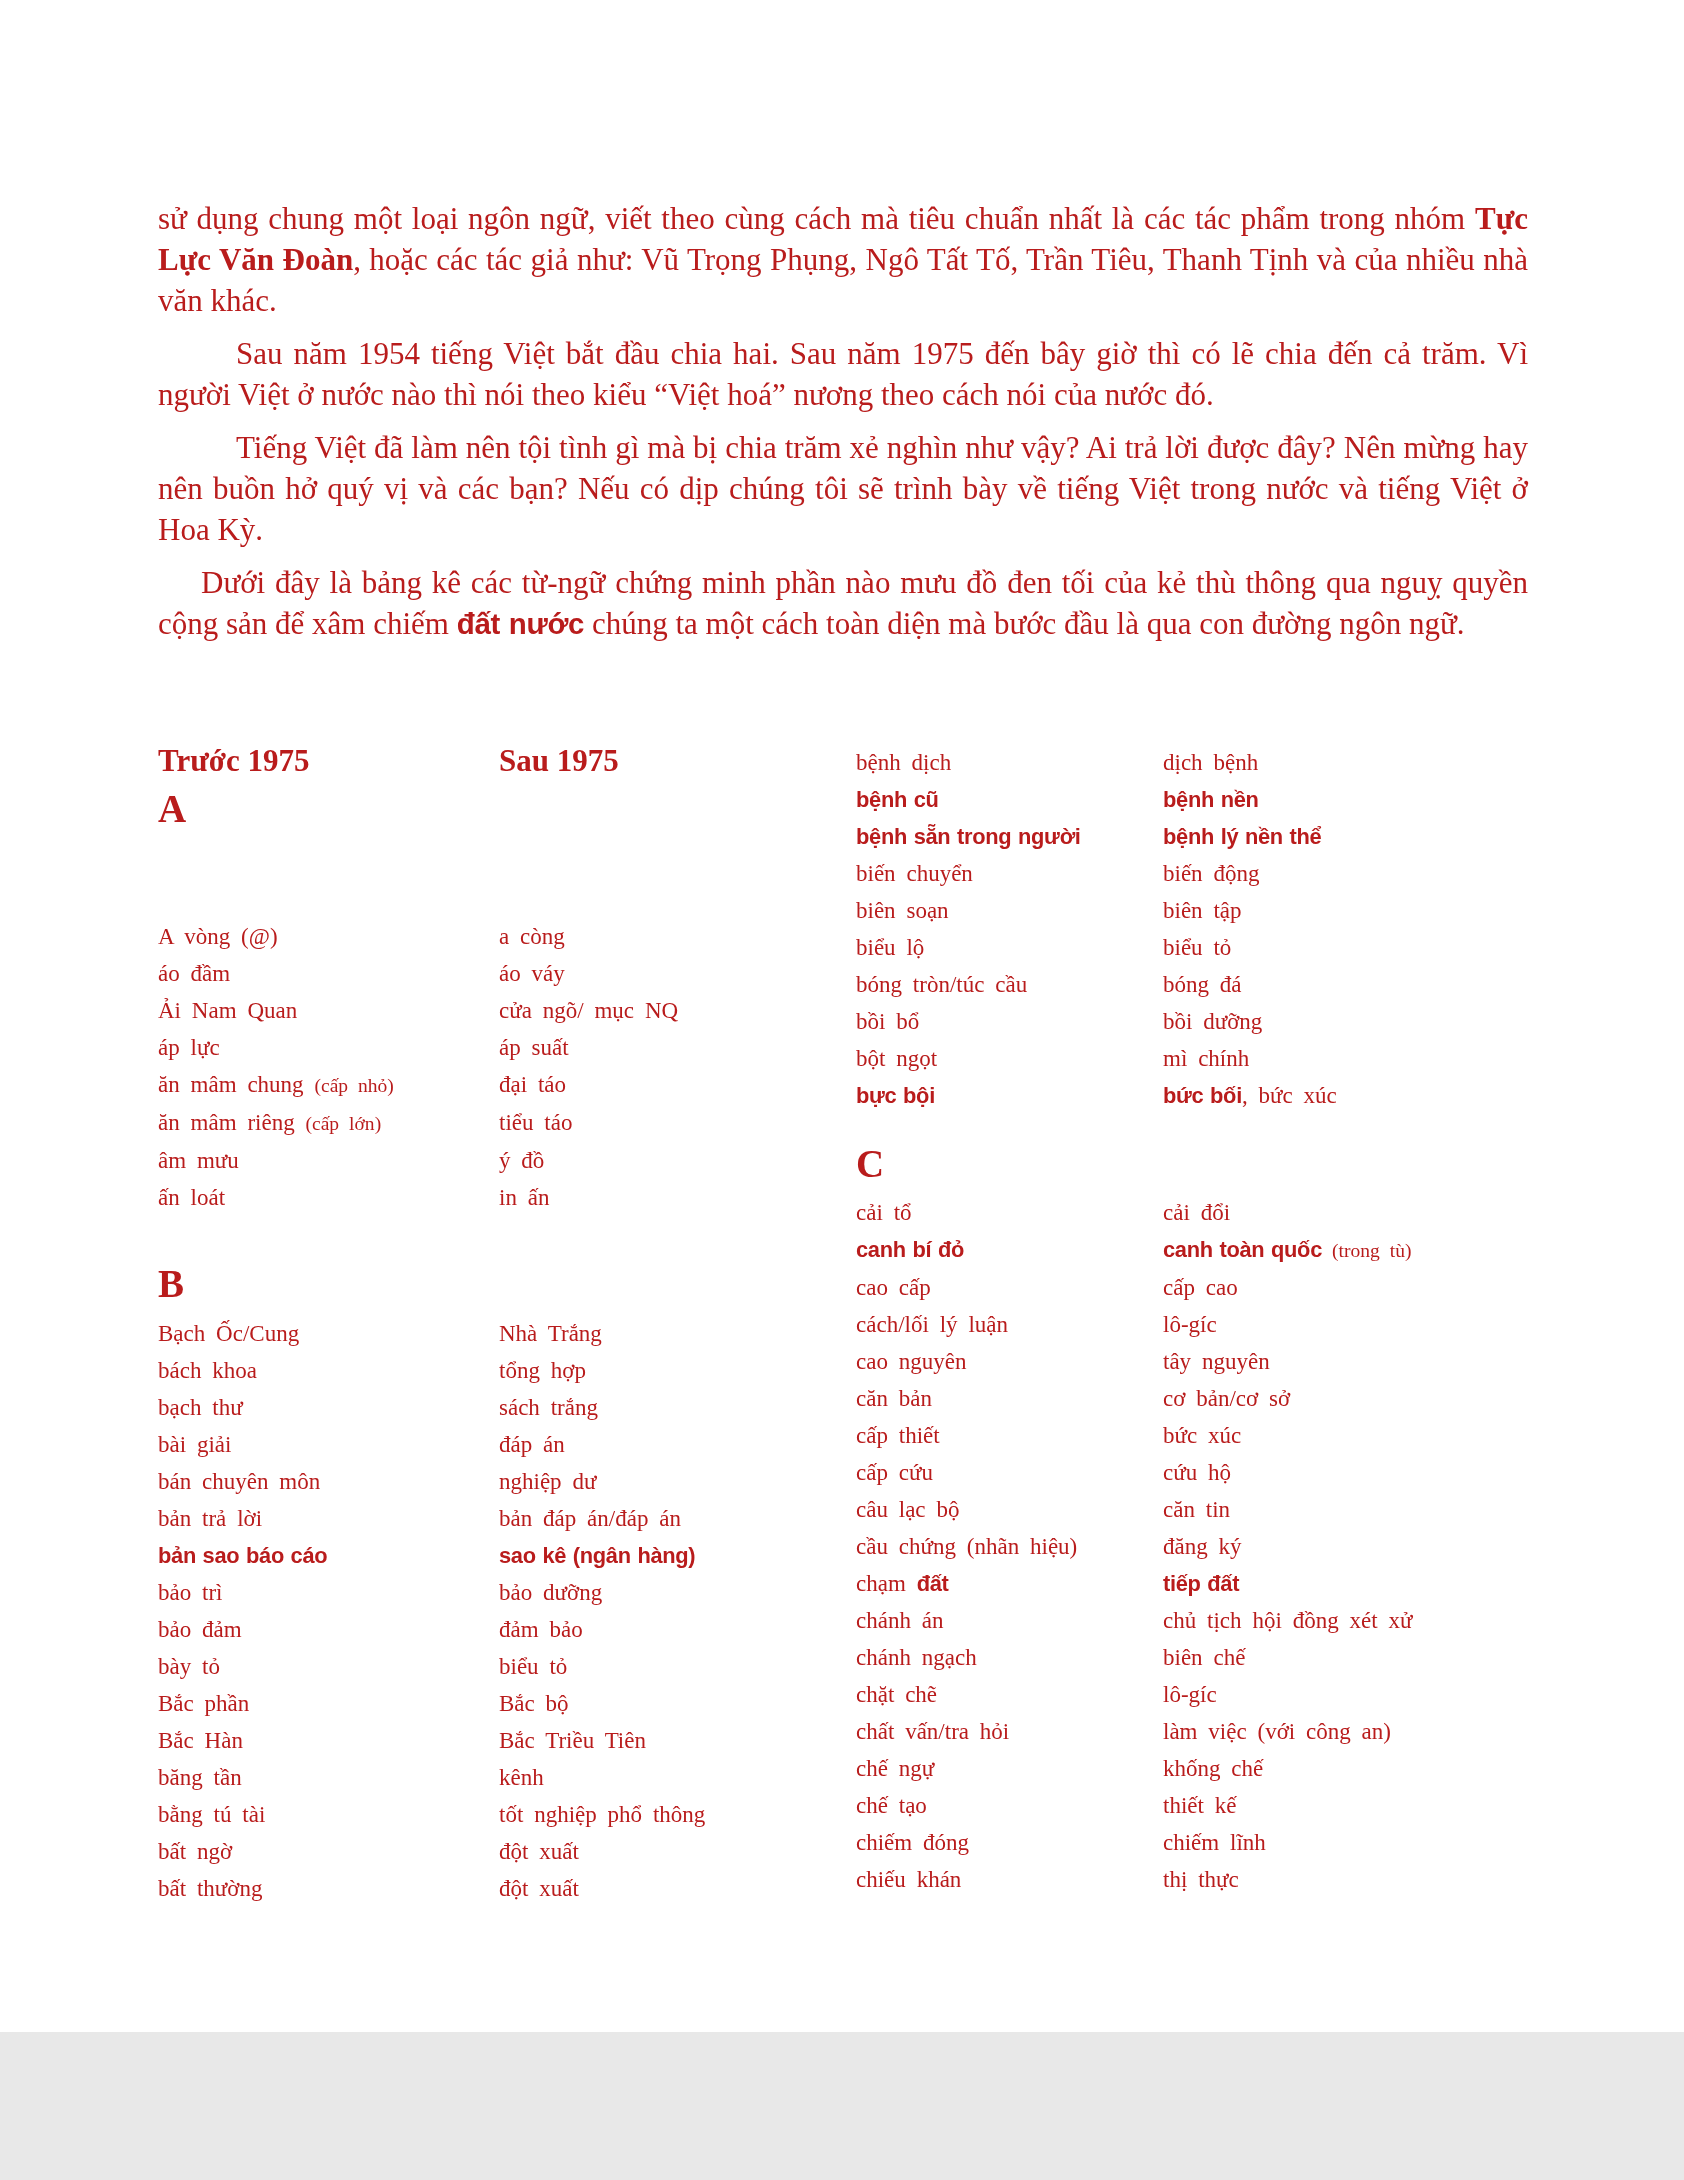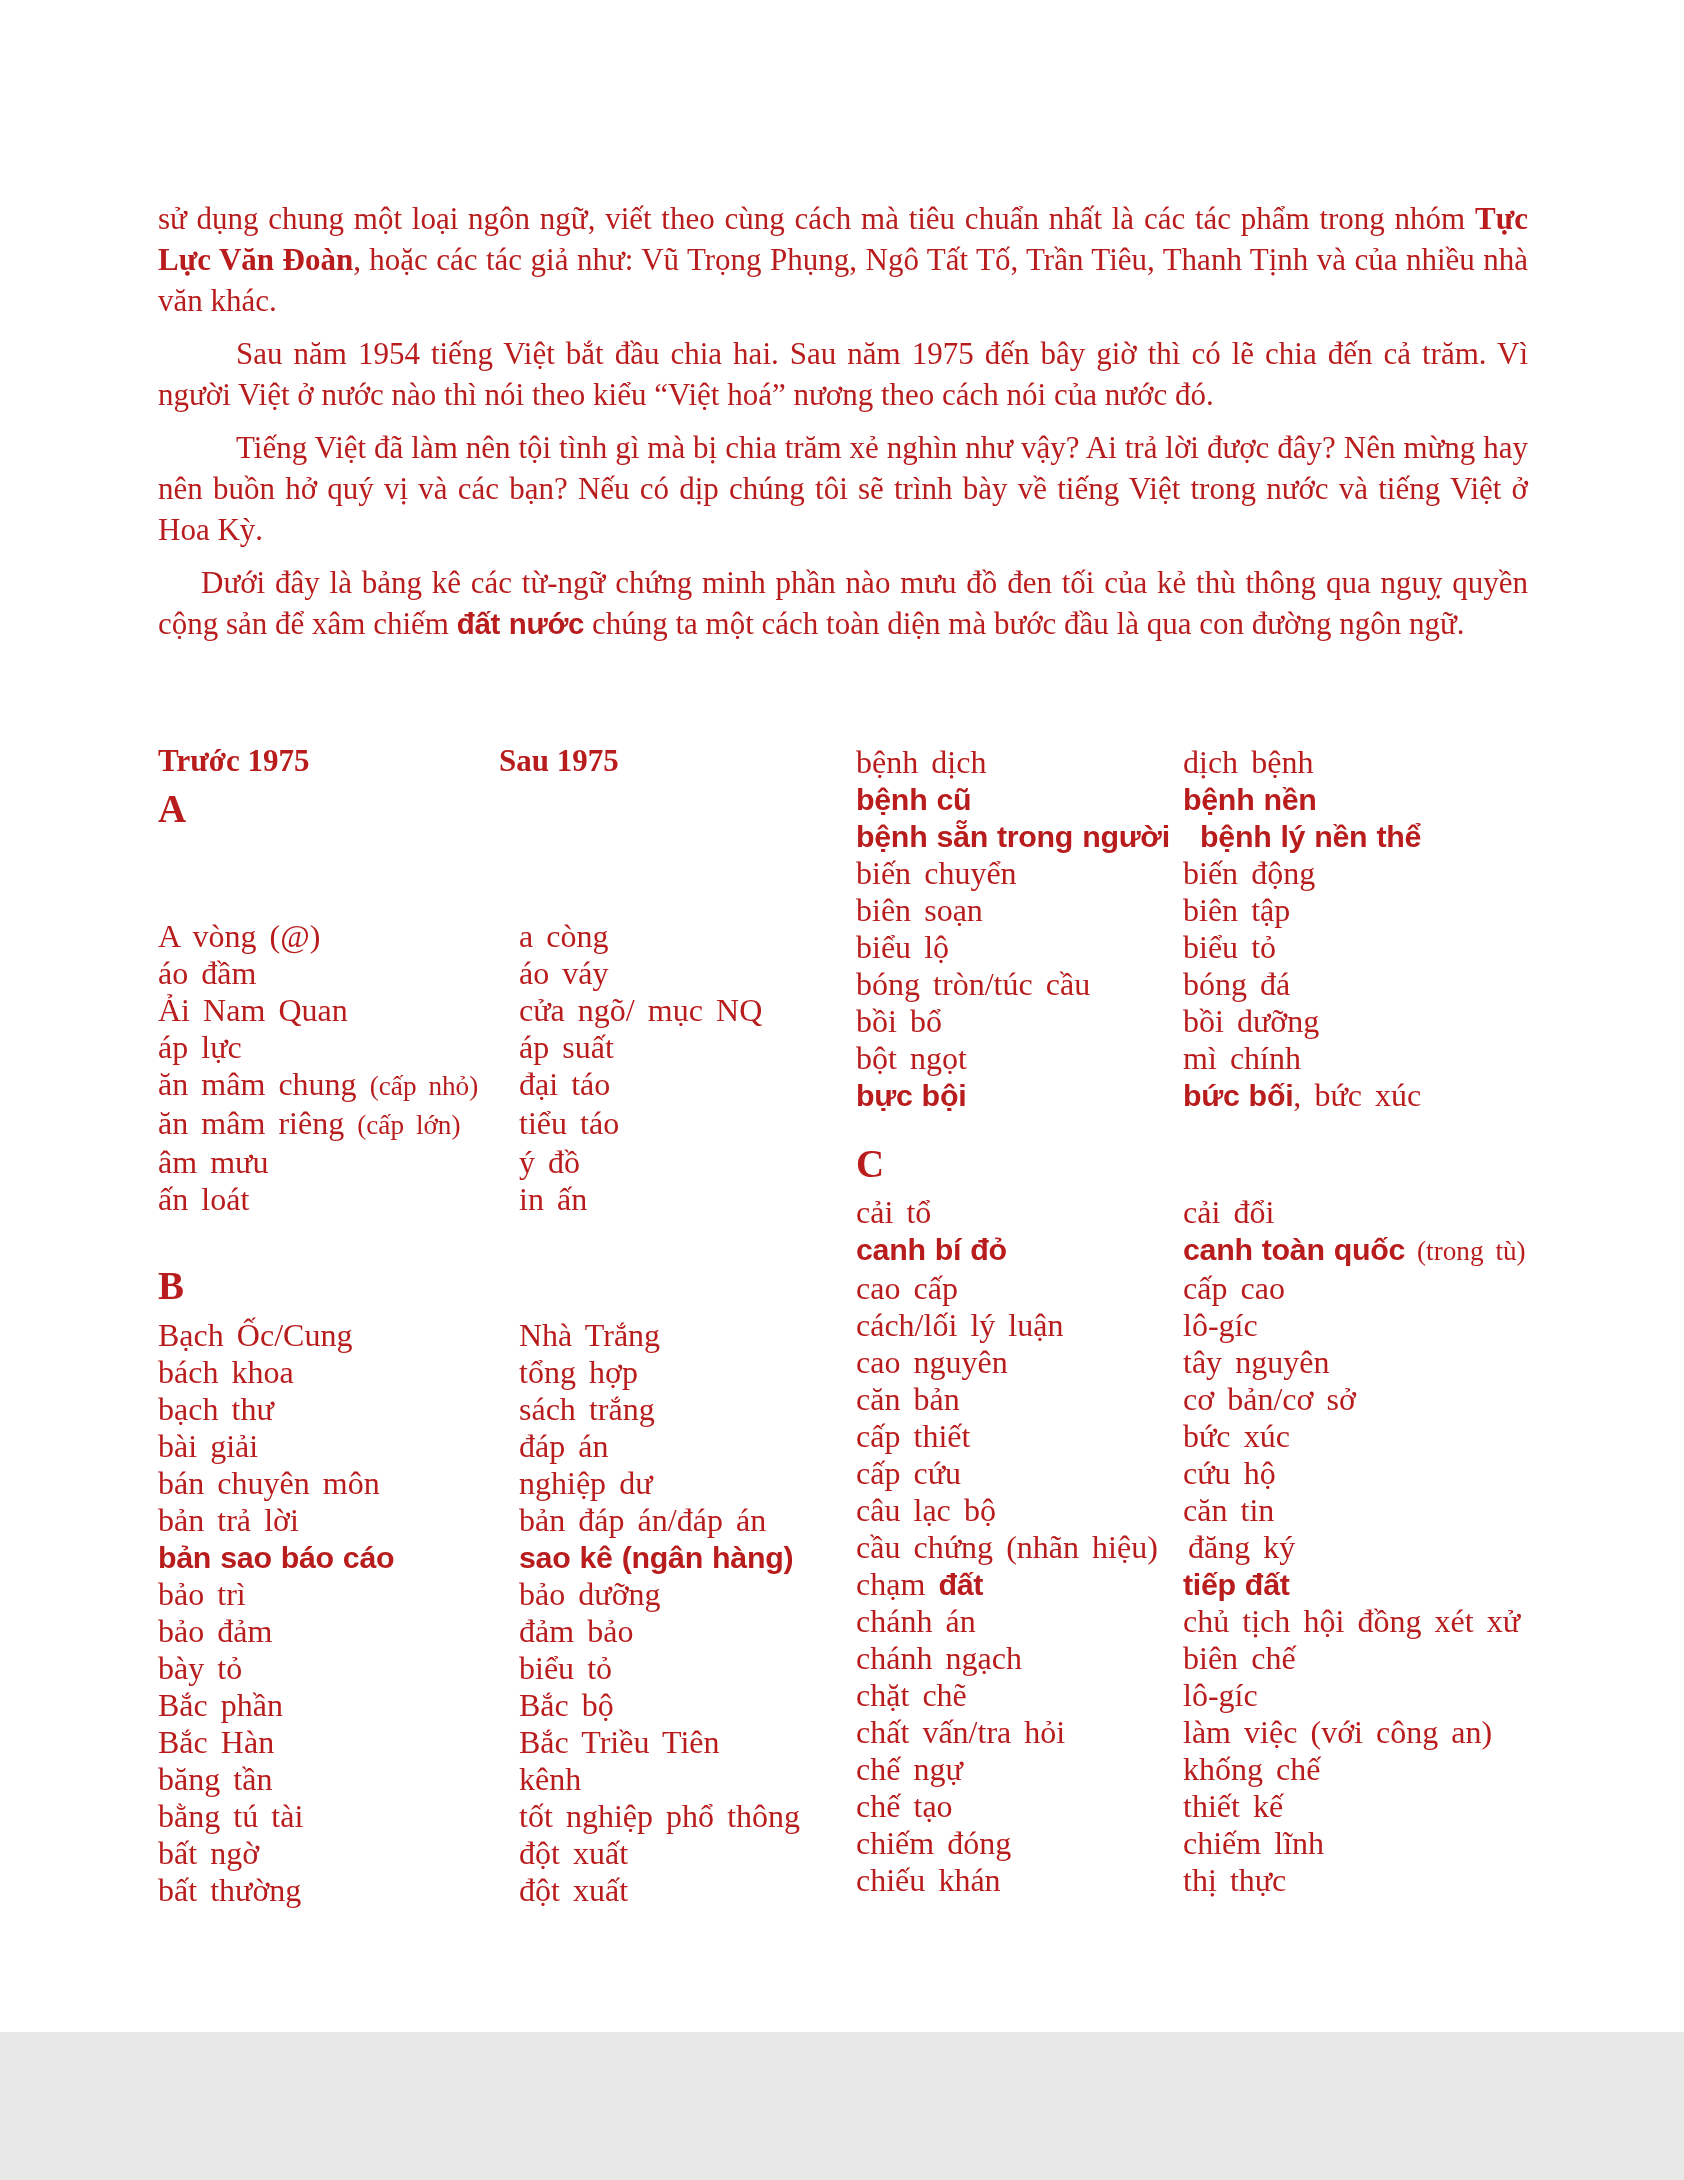--- a/index.html
+++ b/index.html
@@ -24,21 +24,21 @@
   .glossary{position:absolute;top:739px;left:158px;width:1431px;display:flex;}
   .col-left{width:698px;flex:0 0 auto;}
   .col-right{flex:1;padding-top:5.1px;}
   .g-head{display:flex;font-weight:700;font-size:31px;line-height:43px;white-space:nowrap;}
   .g-head .cell-b{min-width:341px;}
   .sec{font-size:39px;line-height:48px;font-weight:700;}
   .sec-a{margin-top:3.4px;}
   .sec-b{margin-top:44px;margin-bottom:6.8px;}
   .sec-c{margin-top:25.6px;margin-bottom:6.8px;}
   .gap-a{height:85px;}
-  .g-row{display:flex;font-size:32px;line-height:37px;word-spacing:5.1px;white-space:nowrap;gap:20px;}
+  .g-row{display:flex;font-size:23px;line-height:37px;word-spacing:5.1px;white-space:nowrap;}
   .cell-b{flex:0 0 auto;min-width:341px;padding-right:10.2px;box-sizing:border-box;}
   .col-right .cell-b{min-width:307px;}
   .cell-a{flex:0 0 auto;}
   
   .hl{font-family:"Liberation Sans","DejaVu Sans",sans-serif;font-weight:700;font-size:0.95em;letter-spacing:-0.3px;word-spacing:0.9px;}
   .b{font-weight:700;}
   .sm{font-size:0.85em;}
   
   .footer{position:absolute;top:2041px;left:160px;width:1370px;font-size:28px;line-height:37px;white-space:nowrap;}
   .footer .hl{font-size:28px;}

